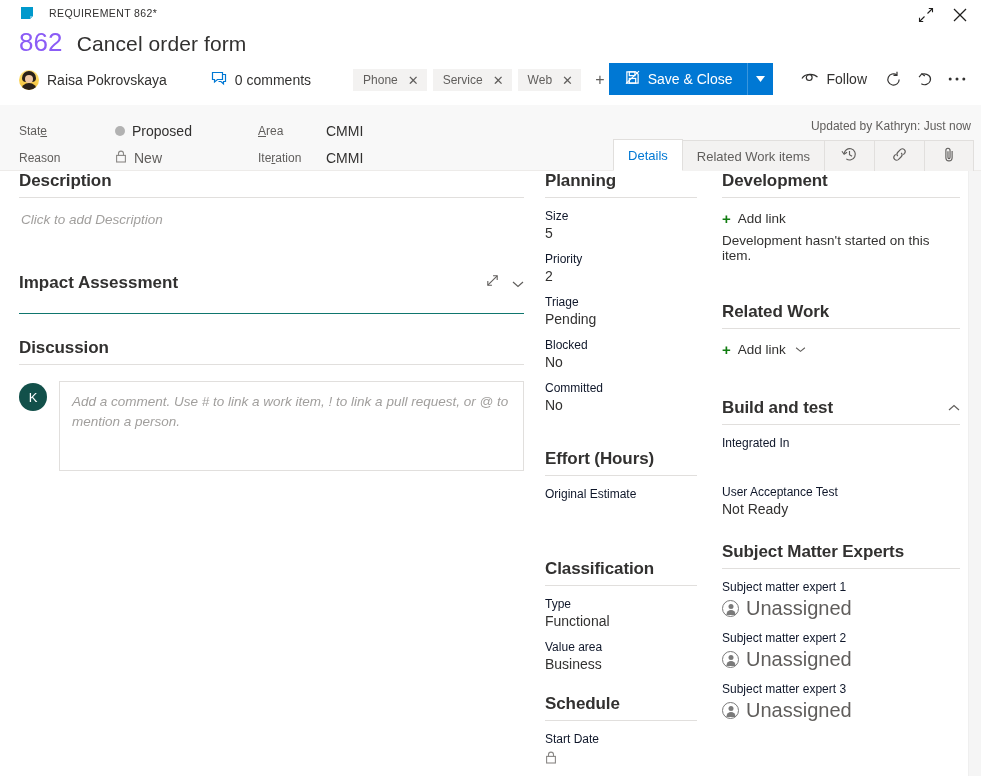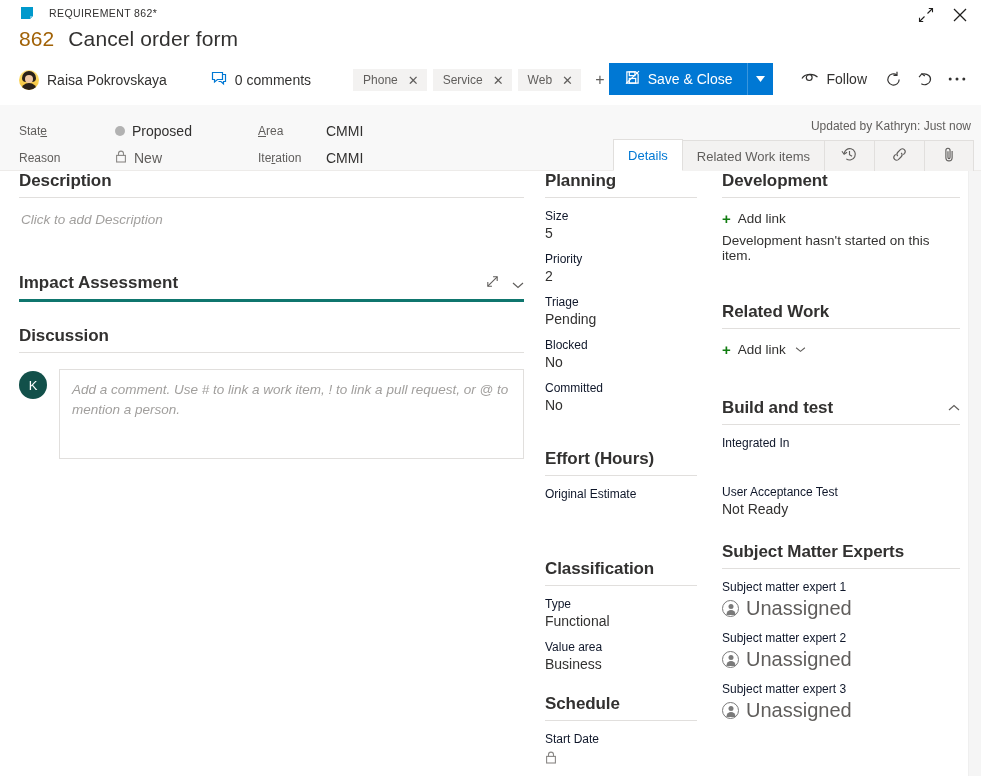--- a/index.html
+++ b/index.html
@@ -35,21 +35,21 @@
   }
   .wi-type-icon svg { display:block; }
   .wi-type-label {
     font-size: 10.5px; letter-spacing: .4px; color: #323130;
     text-transform: uppercase; line-height: 12px;
   }
   .wi-title-row {
     position: absolute; left: 19px; top: 27px;
     display: flex; align-items: baseline; gap: 14px;
   }
-  .wi-id { font-size: 21px; color: #a16207; font-weight: 400; letter-spacing: .1px;}
+  .wi-id { font-size: 26px; color: #8b5cf6; font-weight: 400; letter-spacing: .1px;}
   .wi-title { font-size: 21px; color: #323130; font-weight: 400; letter-spacing: .1px;}
 
   .wi-meta-row {
     position: absolute; left: 19px; top: 66px; right: 10px; height: 28px;
     display: flex; align-items: center;
   }
   .assigned-to { display: flex; align-items: center; gap: 8px; cursor: pointer; }
   .avatar-photo {
     width: 20px; height: 20px; border-radius: 50%;
     background: radial-gradient(circle at 50% 120%, #f0b429 0%, #f7c948 45%, #fdd85d 70%, #ffe08a 100%);
@@ -187,22 +187,22 @@
   }
   .field-value {
     font-size: 14px; color: #323130; margin-top: 2px;
   }
 
   
   .desc-placeholder {
     font-size: 13.5px; color: #a19f9d; font-style: italic; padding: 14px 2px 0 2px;
   }
   .sec-head-row {
-    display: flex; align-items: flex-end; justify-content: space-between;
-    border-bottom: 3px solid #0f766e; padding-bottom: 6px;
+    display: flex; align-items: flex-start; justify-content: space-between;
+    border-bottom: 1px solid #0f766e; padding-bottom: 20px;
   }
   .sec-head-row .actions { display: flex; align-items: center; gap: 12px; color: #605e5c; }
   .discussion-row { display: flex; gap: 12px; margin-top: 16px; }
   .comment-avatar {
     width: 28px; height: 28px; border-radius: 50%; background: #12504a;
     color: #fff; font-size: 13px; display: flex; align-items: center; justify-content: center;
     flex: none; margin-top: 2px;
   }
   .comment-box {
     flex: 1; border: 1px solid #e1dfdd; background: #fff;

